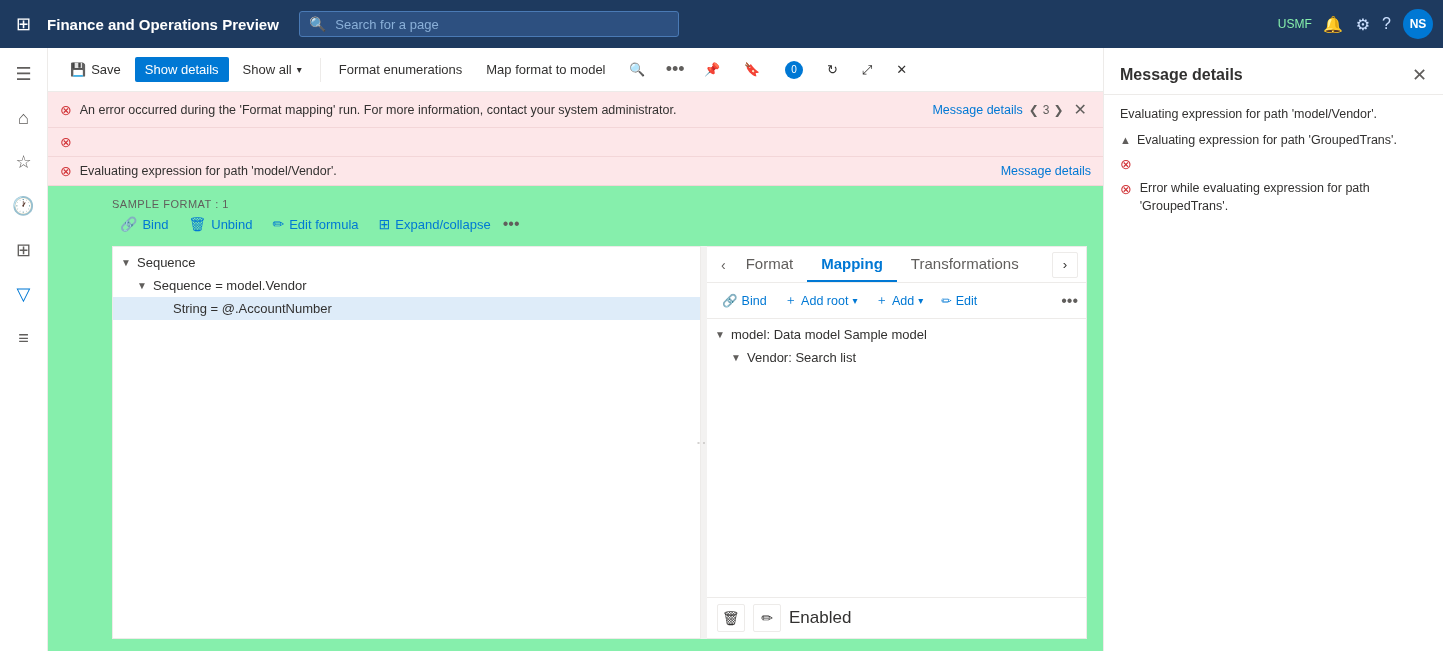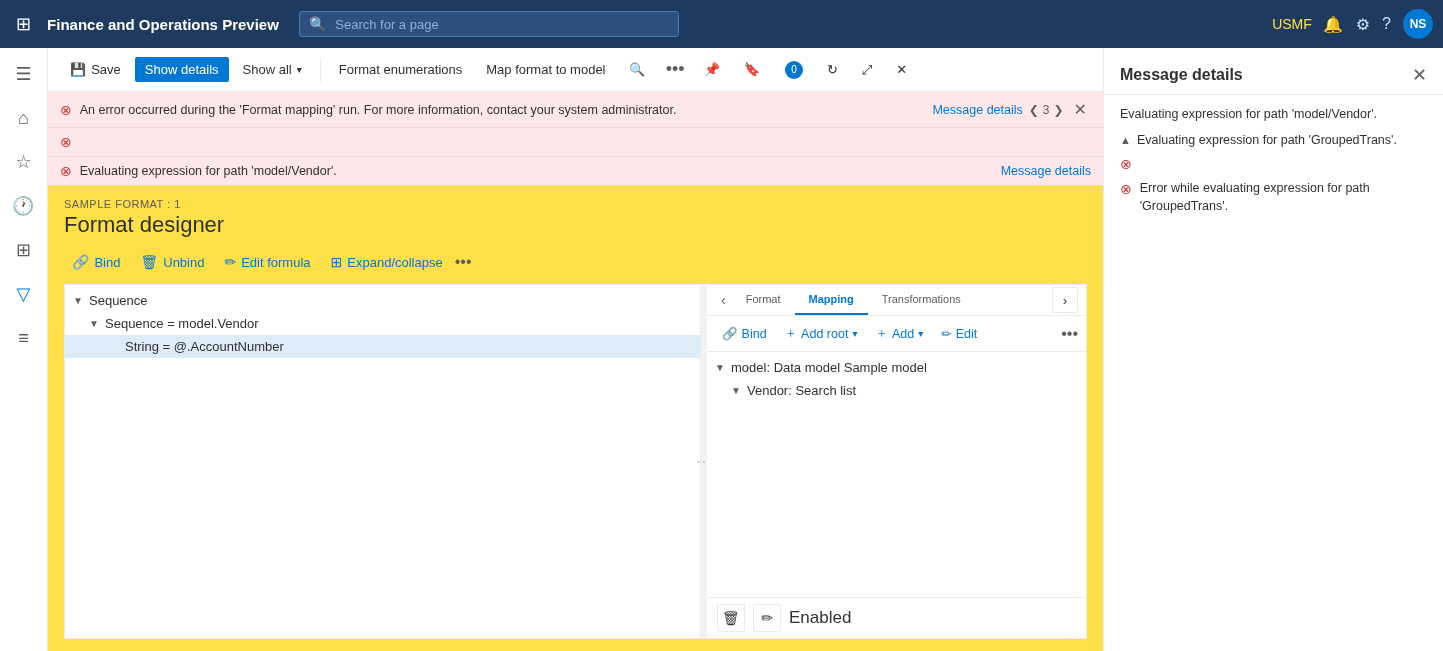--- a/index.html
+++ b/index.html
@@ -35,21 +35,21 @@
       color: #cce0ff;
       font-size: 13px;
       outline: none;
       width: 100%;
     }
     .nav-search input::placeholder { color: #8ab0d8; }
     .nav-search-icon { color: #8ab0d8; font-size: 14px; }
     .nav-right { display: flex; align-items: center; gap: 12px; margin-left: auto; }
     .nav-user-badge { background: #0078d4; color: #fff; border-radius: 50%; width: 30px; height: 30px; display: flex; align-items: center; justify-content: center; font-size: 12px; font-weight: 700; }
     .nav-icon-btn { color: #cce0ff; font-size: 16px; cursor: pointer; background: none; border: none; }
-    .nav-label { color: #fde047; font-size: 14px; }
+    .nav-label { color: #86efac; font-size: 12px; }
 
     
     .main-layout { display: flex; flex: 1; overflow: hidden; }
 
     
     .left-sidebar {
       width: 48px;
       background: #fff;
       border-right: 1px solid #edebe9;
       display: flex;
@@ -94,40 +94,40 @@
     }
     .error-row:last-child { border-bottom: none; }
     .error-icon { color: #d13438; font-size: 14px; flex-shrink: 0; }
     .error-text { flex: 1; }
     .error-link { color: #0078d4; cursor: pointer; text-decoration: none; font-size: 12.5px; }
     .error-count-row { display: flex; align-items: center; gap: 6px; }
     .error-nav { display: flex; align-items: center; gap: 4px; font-size: 12px; color: #605e5c; }
     .close-btn { color: #605e5c; cursor: pointer; font-size: 16px; background: none; border: none; padding: 2px 4px; }
 
     
-    .designer-area { flex: 1; display: flex; overflow: hidden; background: #fde047; }
+    .designer-area { flex: 1; display: flex; overflow: hidden; background: #86efac; padding-left: 48px; }
     .designer-main { flex: 1; display: flex; flex-direction: column; padding: 12px 16px; overflow: hidden; }
     .format-label { font-size: 11px; color: #605e5c; margin-bottom: 2px; letter-spacing: 0.5px; }
     .designer-title { font-size: 22px; font-weight: 300; color: #323130; margin-bottom: 12px; }
 
     
     .designer-toolbar {
       display: flex; align-items: center; gap: 4px; margin-bottom: 10px;
     }
     .des-btn { display: flex; align-items: center; gap: 5px; padding: 4px 8px; border: none; background: none; font-size: 13px; cursor: pointer; color: #0078d4; border-radius: 2px; }
     .des-btn-icon { font-size: 14px; }
 
     
     .split-panel { flex: 1; display: flex; overflow: hidden; gap: 0; }
     .left-panel { flex: 1; background: #fff; border: 1px solid #edebe9; overflow: auto; display: flex; flex-direction: column; }
     .right-panel { width: 380px; background: #fff; border: 1px solid #edebe9; border-left: none; overflow: auto; display: flex; flex-direction: column; }
 
     
     .panel-tabs { display: flex; align-items: center; border-bottom: 1px solid #edebe9; padding: 0 8px; gap: 0; background: #fff; }
-    .panel-tab { padding: 8px 14px; font-size: 11px; cursor: pointer; color: #605e5c; border-bottom: 2px solid transparent; }
+    .panel-tab { padding: 8px 14px; font-size: 15px; cursor: pointer; color: #605e5c; border-bottom: 2px solid transparent; }
     .panel-tab.active { color: #0078d4; border-bottom-color: #0078d4; font-weight: 700; }
     .panel-tab-arrow { color: #605e5c; font-size: 14px; cursor: pointer; padding: 6px; }
     .panel-nav-btn { background: none; border: 1px solid #edebe9; border-radius: 2px; width: 26px; height: 26px; display: flex; align-items: center; justify-content: center; cursor: pointer; margin-left: auto; color: #323130; }
 
     
     .panel-toolbar { display: flex; align-items: center; gap: 4px; padding: 6px 8px; border-bottom: 1px solid #edebe9; }
     .ptool-btn { display: flex; align-items: center; gap: 4px; padding: 3px 7px; border: none; background: none; font-size: 12.5px; cursor: pointer; color: #0078d4; border-radius: 2px; }
     .ptool-more { color: #605e5c; font-size: 16px; cursor: pointer; margin-left: auto; }
 
     
@@ -259,21 +259,20 @@
       <div class="error-row">
         <span class="error-icon">⊗</span>
         <span class="error-text">Evaluating expression for path 'model/Vendor'.</span>
         <a class="error-link">Message details</a>
       </div>
     </div>
 
     <div class="designer-area">
       <div class="designer-main">
         <div class="format-label">SAMPLE FORMAT : 1</div>
-        <div class="designer-title">Format designer</div>
 
         <div class="designer-toolbar">
           <button class="des-btn">
             <span class="des-btn-icon">🔗</span>
             <span>Bind</span>
           </button>
           <button class="des-btn">
             <span class="des-btn-icon">🗑</span>
             <span>Unbind</span>
           </button>

